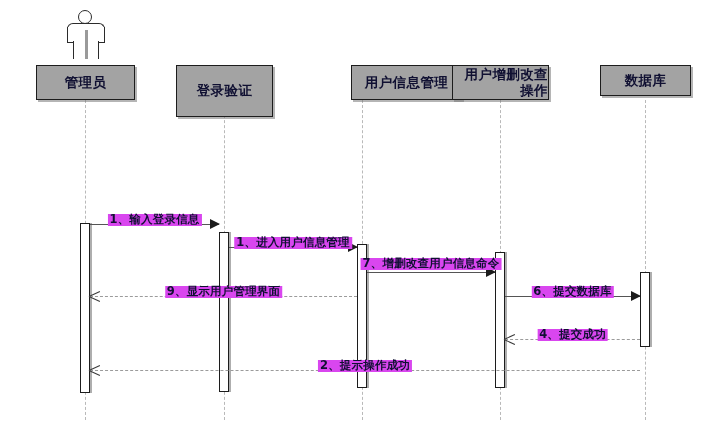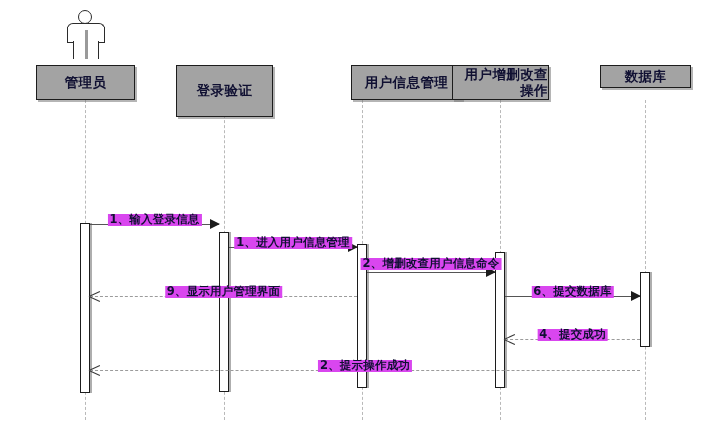--- a/index.html
+++ b/index.html
@@ -234,21 +234,21 @@
       </div>
       <div class="plbox" style="left: 176px; top: 65px; width: 97px; height: 52px;">
         <span>登录验证</span>
       </div>
       <div class="plbox" style="left: 315px; top: 65px; width: 111px; height: 35px; margin-left: 36px;">
         <span>用户信息管理</span>
       </div>
       <div class="plbox" style="left: 452px; top: 65px; width: 97px; height: 35px;">
         <span>用户增删改查操作</span>
       </div>
-      <div class="plbox" style="left: 600px; top: 65px; width: 91px; height: 23px;">
+      <div class="plbox" style="left: 600px; top: 65px; width: 91px; height: 31px;">
         <span>数据库</span>
       </div>
     </div>
 
   <div id="activations-layer">
       <div class="activation" style="left: 80px; top: 223px; height: 170px;"></div>
       <div class="activation" style="left: 219px; top: 232px; height: 160px;"></div>
       <div class="activation" style="left: 357px; top: 244px; height: 144px;"></div>
       <div class="activation" style="left: 495px; top: 252px; height: 136px;"></div>
       <div class="activation" style="left: 640px; top: 272px; height: 75px;"></div>
@@ -261,21 +261,21 @@
         <div class="msg-label">1、输入登录信息</div>
       </div>
       <div class="msg call" style="left: 229px; top: 247px; width: 128px;">
         <div class="line"></div>
         <div class="arrow-solid right"></div>
         <div class="msg-label">1、进入用户信息管理</div>
       </div>
       <div class="msg call" style="left: 367px; top: 272px; width: 128px;">
         <div class="line"></div>
         <div class="arrow-solid right"></div>
-        <div class="msg-label above">2、增删改查用户信息命令</div>
+        <div class="msg-label above">7、增删改查用户信息命令</div>
       </div>
       <div class="msg call" style="left: 505px; top: 296px; width: 135px;">
         <div class="line"></div>
         <div class="arrow-solid right"></div>
         <div class="msg-label">6、提交数据库</div>
       </div>
       <div class="msg ret" style="left: 90px; top: 296px; width: 267px;">
         <div class="line"></div>
         <div class="arrow-open left"></div>
         <div class="msg-label">9、显示用户管理界面</div>

